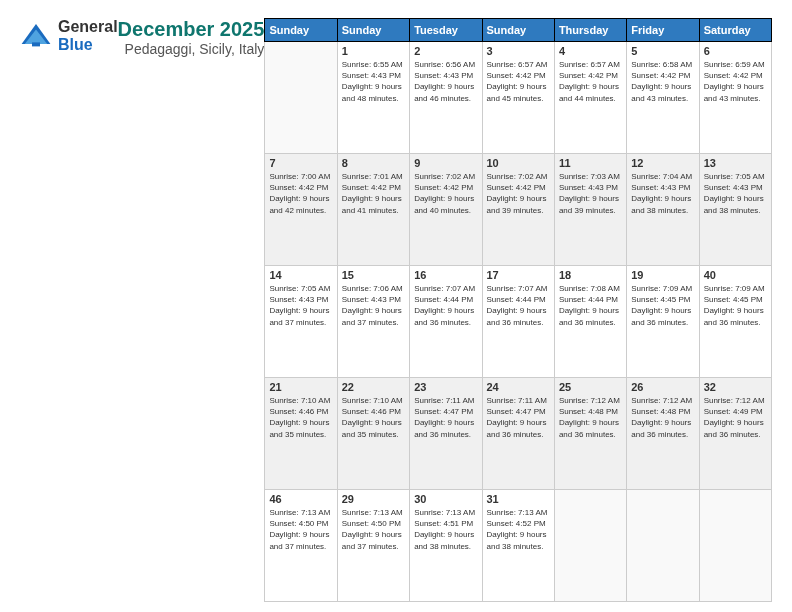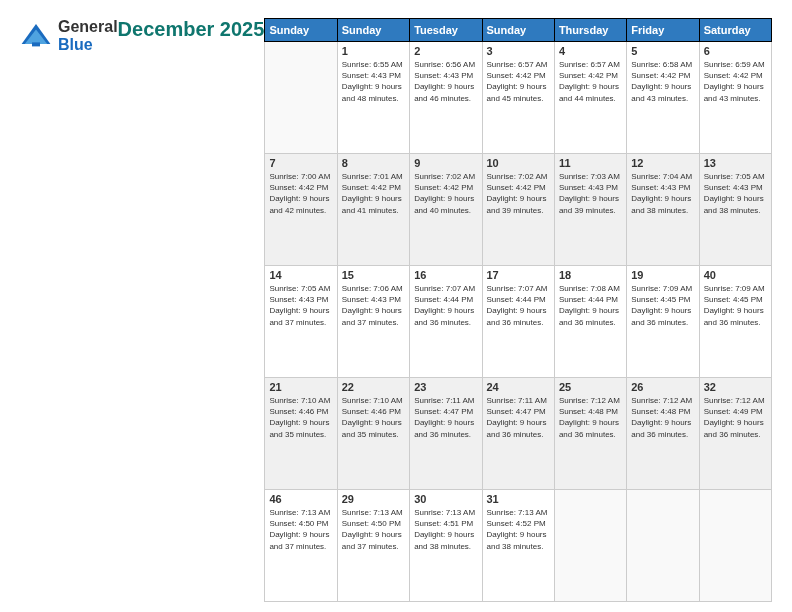--- a/index.html
+++ b/index.html
@@ -112,20 +112,21 @@
         <polygon points="20,12 34,30 6,30" fill="#4fa3e0"></polygon>
         <rect x="15" y="28" width="10" height="5" fill="#1a6bbf"></rect>
       </svg>
       <div class="logo-text">
         <span class="logo-general">General</span>
         <span class="logo-blue">Blue</span>
       </div>
     </div>
     <div class="title-block">
       <div class="month-title">December 2025</div>
+      <div class="subtitle">Pedagaggi, Sicily, Italy</div>
     </div>
   </div>
 
   <table class="calendar">
     <thead>
       <tr>
         <th>Sunday</th>
         <th>Sunday</th>
         <th>Tuesday</th>
         <th>Sunday</th>

